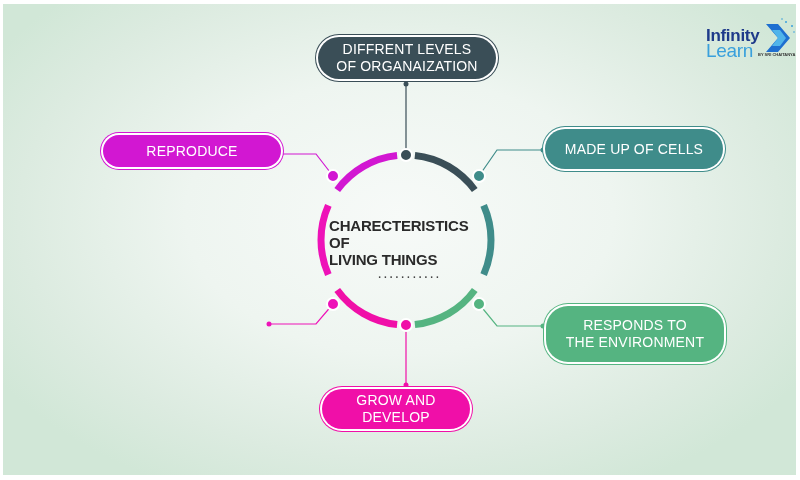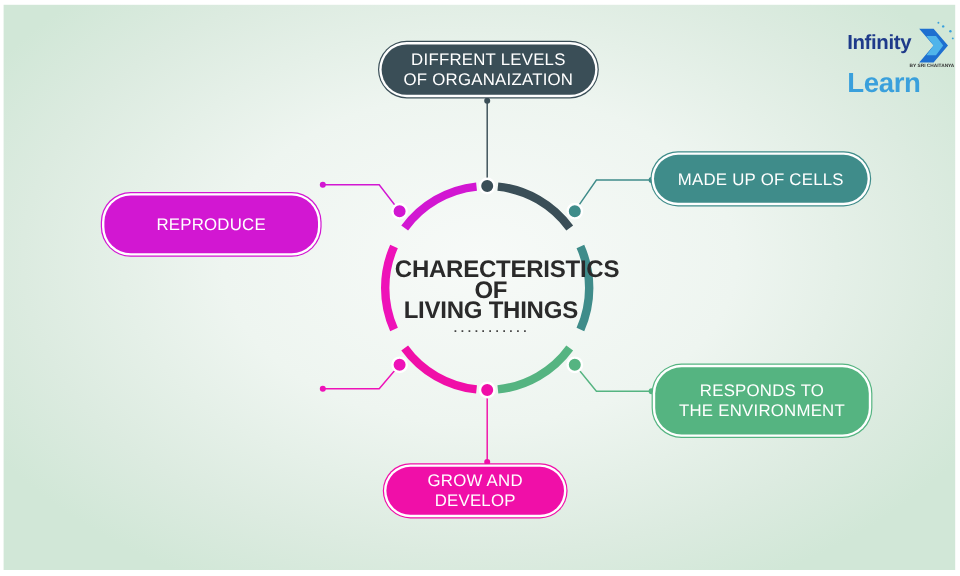--- a/index.html
+++ b/index.html
@@ -15,27 +15,27 @@
     border-radius: 22px;
     color: #ffffff; font-weight: normal; font-size: 14px; line-height: 17px;
     display: flex; align-items: center; justify-content: center; text-align: center;
     box-shadow: 0 0 0 2px #ffffff, 0 0 0 3px var(--c);
     background: var(--c);
     white-space: pre-line;
     letter-spacing: 0.2px;
   }
   .center-title {
     position: absolute; left: 326px; top: 213px; width: 160px;
-    text-align: center; font-weight: bold; font-size: 20px; line-height: 17px; color: #2a2a2a;
+    text-align: left; font-weight: bold; font-size: 15px; line-height: 17px; color: #2a2a2a;
     white-space: pre-line; letter-spacing: -0.2px;
   }
   .center-dots { position: absolute; left: 370px; top: 265px; width: 74px; text-align: center; color: #444; font-size: 10px; letter-spacing: 3px; font-weight: bold; }
   .logo { position: absolute; left: 703px; top: 12px; width: 92px; height: 52px; }
   .logo-line1 { position: absolute; left: 0; top: 10px; font-weight: bold; font-size: 17px; color: #1e3a8a; letter-spacing: -0.3px; }
-  .logo-line2 { position: absolute; left: 0; top: 40px; font-weight: bold; font-size: 23px; color: #3aa0dc; letter-spacing: -0.3px; }
+  .logo-line2 { position: absolute; left: 0; top: 24px; font-weight: normal; font-size: 19px; color: #3aa0dc; letter-spacing: -0.3px; }
   .logo-by { position: absolute; left: 52px; top: 36px; font-size: 4px; color: #333; font-weight: bold; }
 </style>
 </head>
 <body>
 
 <div class="frame">
   <svg class="diagram" width="793" height="471">
     <g id="ring">
         <path d="M411.8849193777505,151.4656388936968 A85,85 0 0 1 471.76644452187054,186.0382535551398" stroke="#3a4e57" stroke-width="7" fill="none"></path>
         <path d="M480.65136389962106,201.42738533855697 A85,85 0 0 1 480.65136389962106,270.572614661443" stroke="#3f8c8a" stroke-width="7" fill="none"></path>
@@ -70,21 +70,21 @@
 OF
 LIVING THINGS</div>
   <div class="center-dots">...........</div>
 
   <div class="node" id="node-top" style="left: 315px; top: 33px; width: 178px; height: 42px; --c: #3a4e57;">DIFFRENT LEVELS
 OF ORGANAIZATION</div>
   <div class="node" id="node-top-right" style="left: 542px; top: 125px; width: 178px; height: 40px; --c: #3f8c8a;">MADE UP OF CELLS</div>
   <div class="node" id="node-bottom-right" style="left: 543px; top: 302px; width: 178px; height: 56px; --c: #55b481;">RESPONDS TO
 THE ENVIRONMENT</div>
   <div class="node" id="node-bottom" style="left: 319px; top: 385px; width: 148px; height: 40px; --c: #f00fa8;">GROW AND DEVELOP</div>
-  <div class="node" id="node-top-left" style="left: 84px; top: 131px; width: 178px; height: 48px; margin-top: 28px; --c: #d217d2;">REPRODUCE</div>
+  <div class="node" id="node-top-left" style="left: 100px; top: 131px; width: 178px; height: 32px; --c: #d217d2;">REPRODUCE</div>
 
   <div class="logo">
     <svg width="92" height="52" style="position:absolute;left:0;top:0">
       <polygon points="60,8 72,8 84,22 72,36 60,36 72,22" fill="#1e6fd0"></polygon>
       <polygon points="66,14 74,14 80,22 74,30 66,30 72,22" fill="#5cc6f0" opacity="0.8"></polygon>
       <circle cx="80" cy="6" r="1" fill="#3aa0dc"></circle>
         <circle cx="86" cy="10" r="1" fill="#3aa0dc"></circle>
       <circle cx="76" cy="3" r="0.8" fill="#3aa0dc"></circle>
         <circle cx="88" cy="16" r="0.8" fill="#3aa0dc"></circle>
     </svg>

